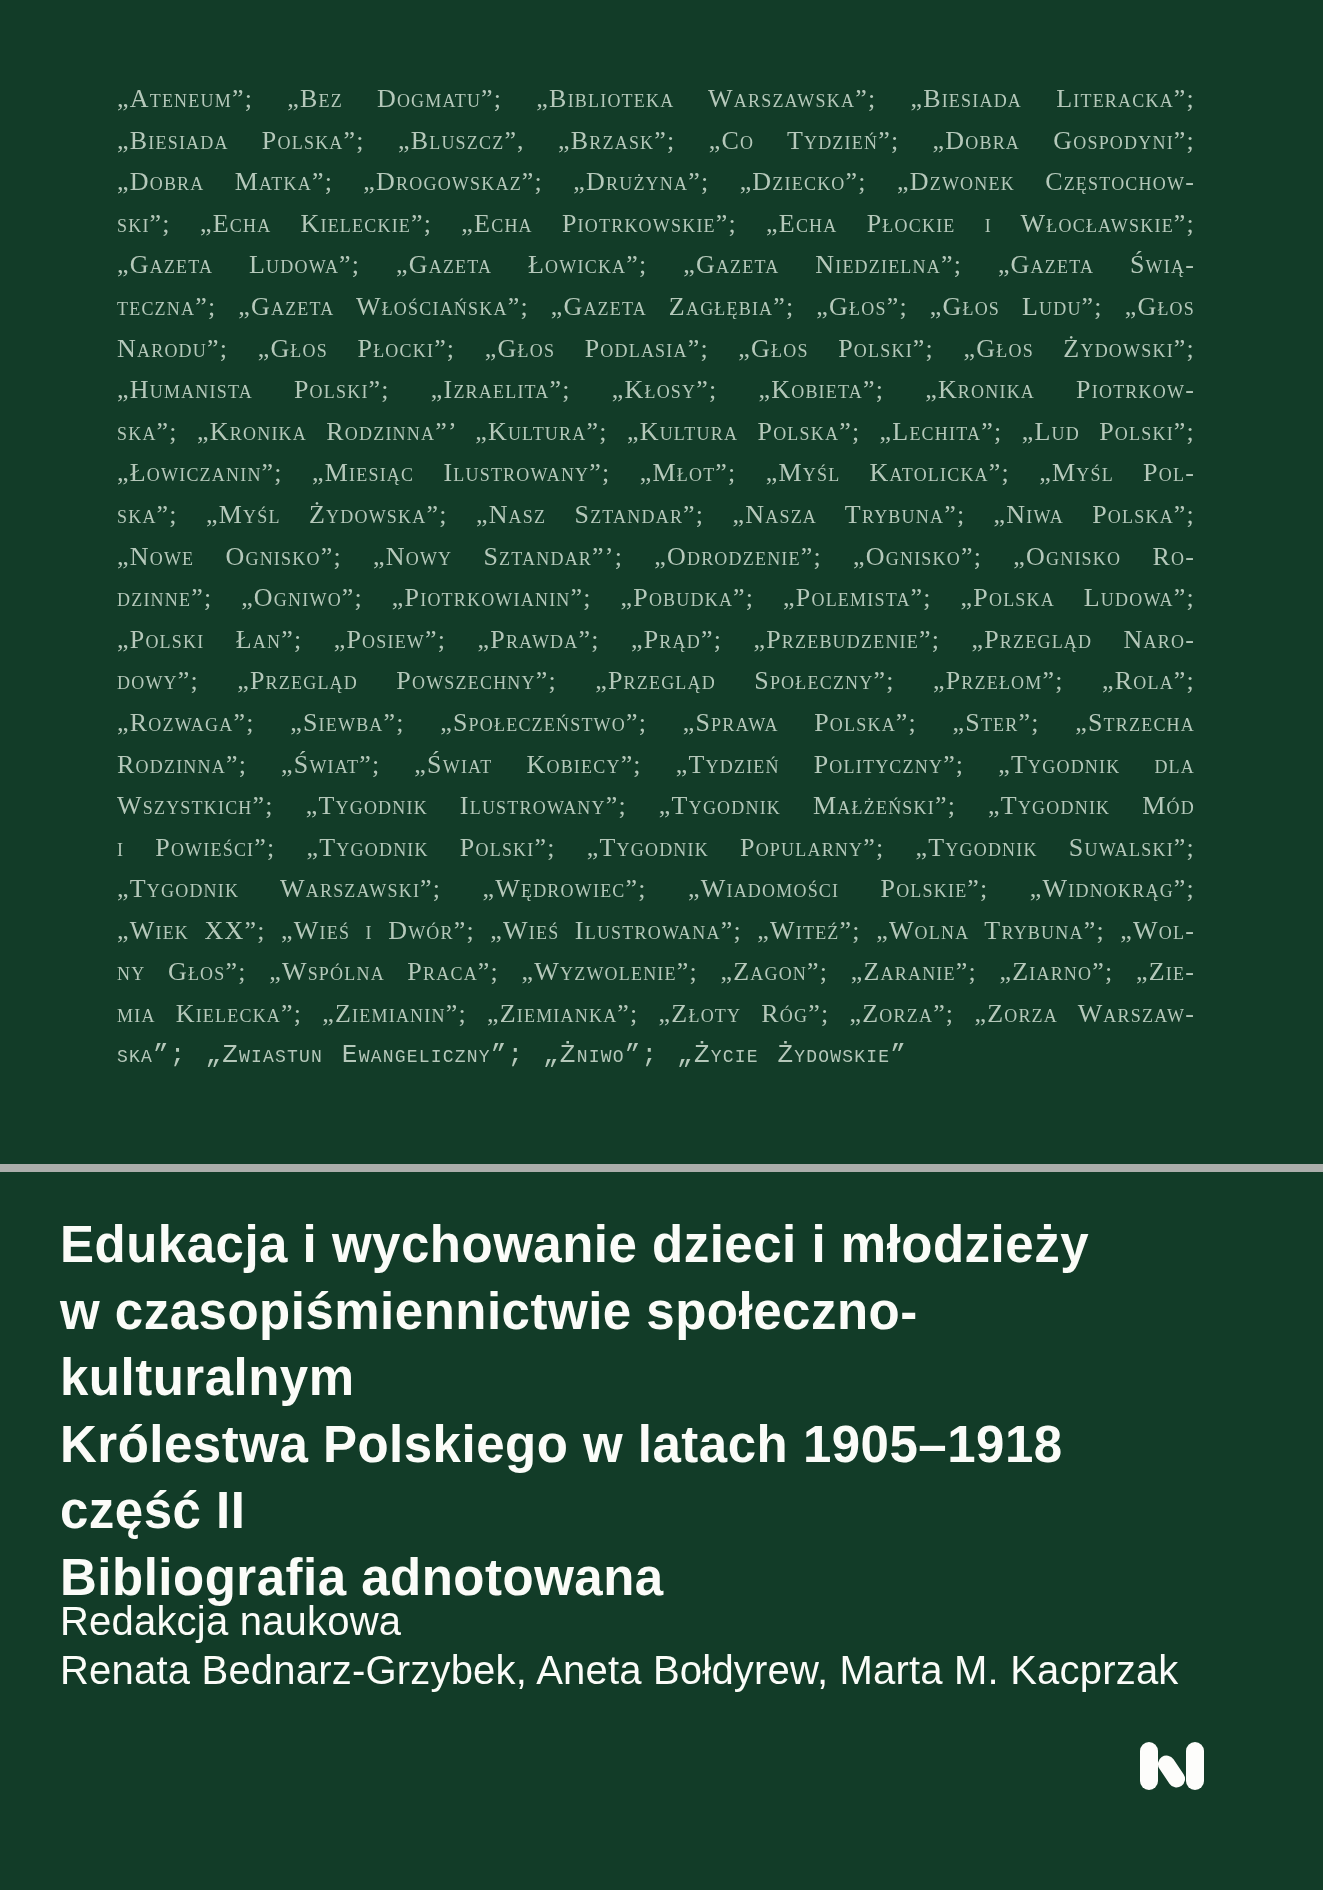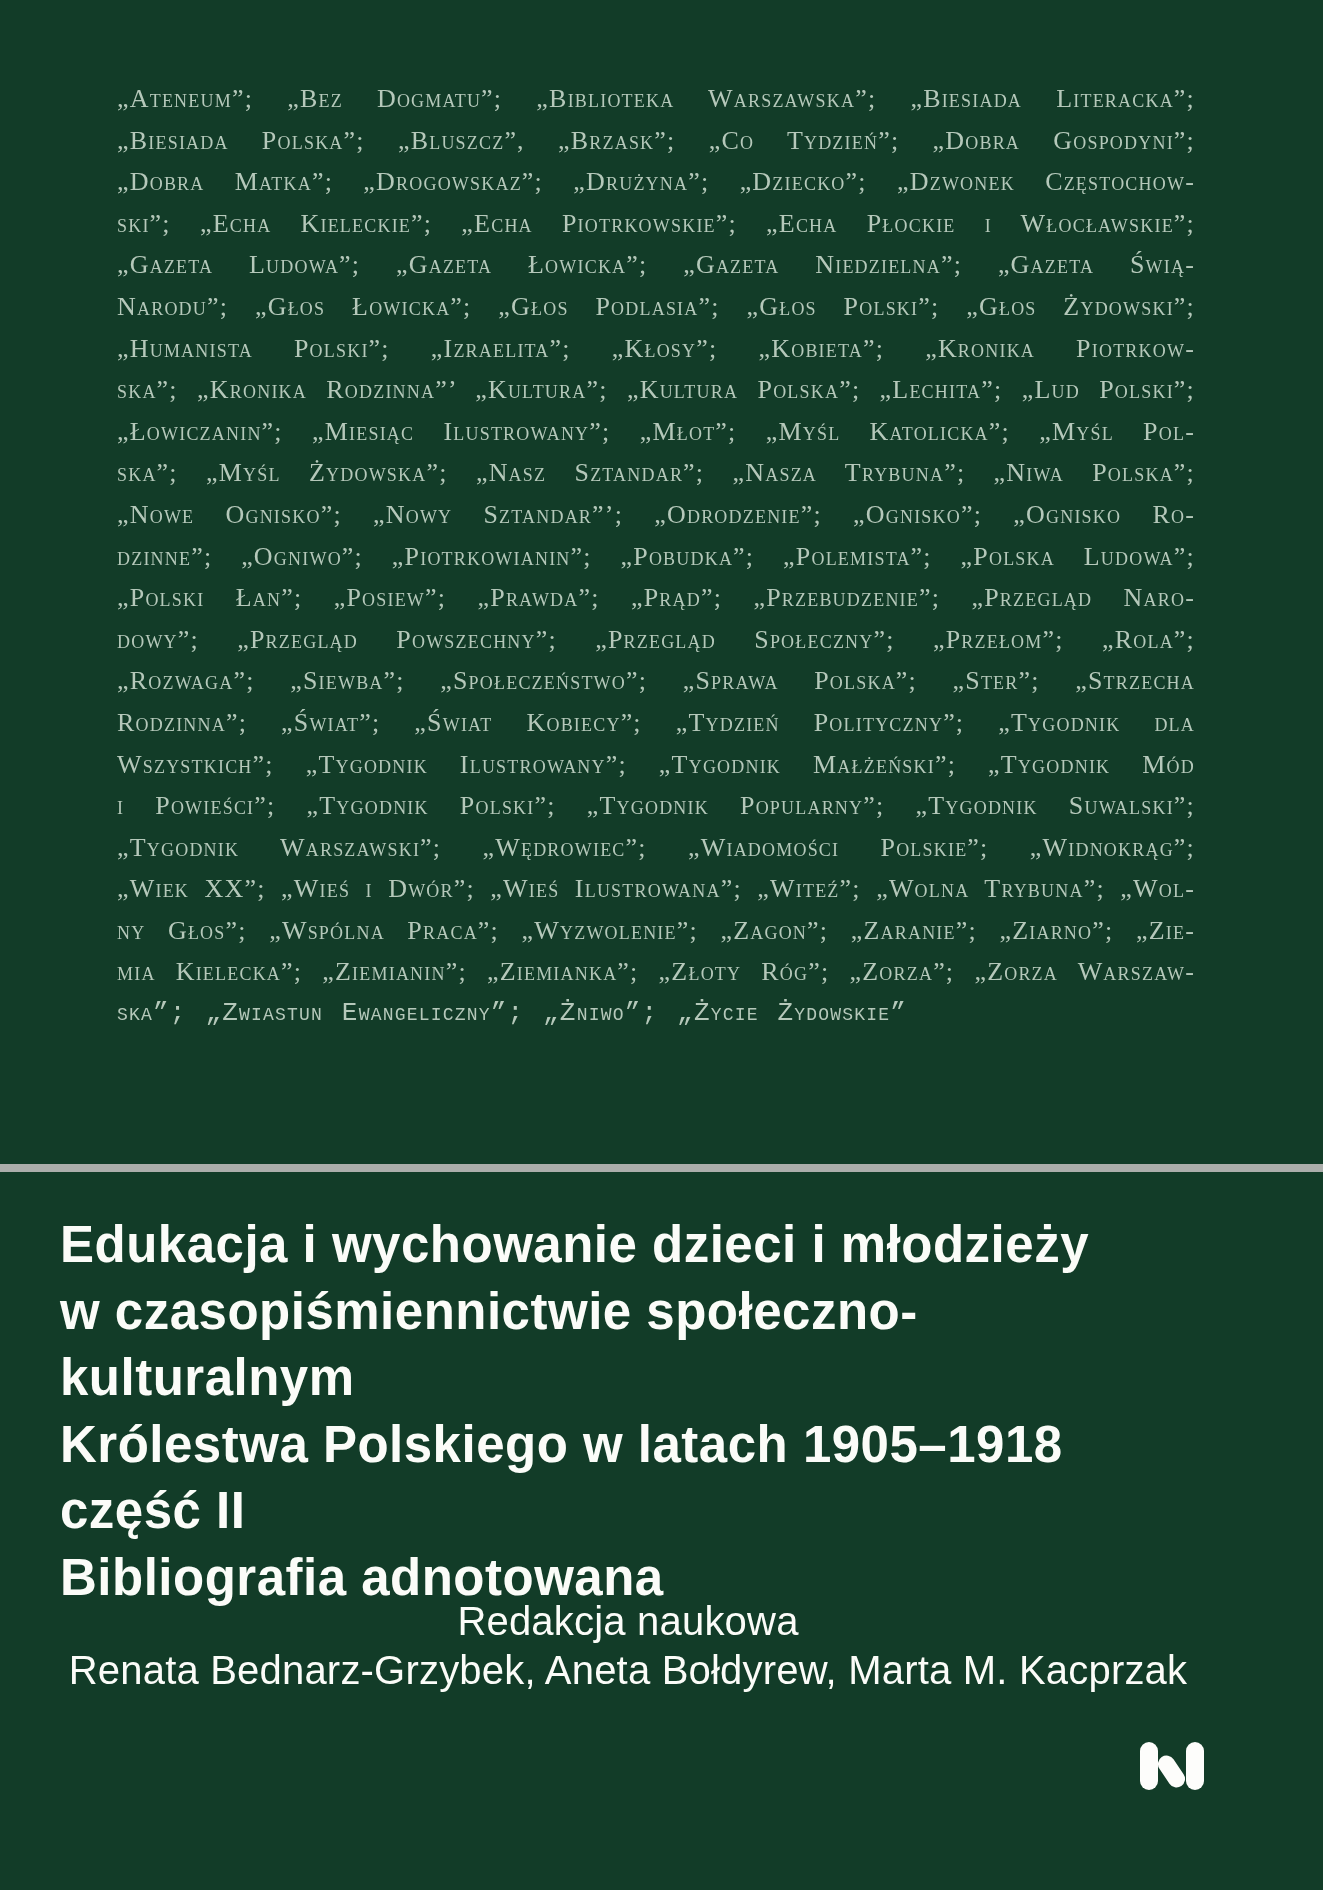--- a/index.html
+++ b/index.html
@@ -53,21 +53,21 @@
     font-family:"Liberation Sans", sans-serif;
     font-weight:bold;
     font-size:51px;
     line-height:66.5px;
     letter-spacing:0.5px;
   }
   
   .editors{
     position:absolute;
     right:127px; left:60px; top:1597px;
-    text-align:center;
+    text-align:left;
     color:var(--title);
     font-family:"Liberation Sans", sans-serif;
     font-weight:normal;
     font-size:40px;
     line-height:49px;
     letter-spacing:0.2px;
   }
   
   .logo{
     position:absolute;
@@ -90,21 +90,22 @@
 <body>
 
 <div class="cover">
 
   <div class="masthead">
       <div class="line">„Ateneum”; „Bez Dogmatu”; „Biblioteka Warszawska”; „Biesiada Literacka”;</div>
       <div class="line">„Biesiada Polska”; „Bluszcz”, „Brzask”; „Co Tydzień”; „Dobra Gospodyni”;</div>
       <div class="line">„Dobra Matka”; „Drogowskaz”; „Drużyna”; „Dziecko”; „Dzwonek Częstochow-</div>
       <div class="line">ski”; „Echa Kieleckie”; „Echa Piotrkowskie”; „Echa Płockie i Włocławskie”;</div>
       <div class="line">„Gazeta Ludowa”; „Gazeta Łowicka”; „Gazeta Niedzielna”; „Gazeta Świą-</div>
-      <div class="line">Narodu”; „Głos Łowicka”; „Głos Podlasia”; „Głos Polski”; „Głos Żydowski”;</div>
+      <div class="line">teczna”; „Gazeta Włościańska”; „Gazeta Zagłębia”; „Głos”; „Głos Ludu”; „Głos</div>
+      <div class="line">Narodu”; „Głos Płocki”; „Głos Podlasia”; „Głos Polski”; „Głos Żydowski”;</div>
       <div class="line">„Humanista Polski”; „Izraelita”; „Kłosy”; „Kobieta”; „Kronika Piotrkow-</div>
       <div class="line">ska”; „Kronika Rodzinna”’ „Kultura”; „Kultura Polska”; „Lechita”; „Lud Polski”;</div>
       <div class="line">„Łowiczanin”; „Miesiąc Ilustrowany”; „Młot”; „Myśl Katolicka”; „Myśl Pol-</div>
       <div class="line">ska”; „Myśl Żydowska”; „Nasz Sztandar”; „Nasza Trybuna”; „Niwa Polska”;</div>
       <div class="line">„Nowe Ognisko”; „Nowy Sztandar”’; „Odrodzenie”; „Ognisko”; „Ognisko Ro-</div>
       <div class="line">dzinne”; „Ogniwo”; „Piotrkowianin”; „Pobudka”; „Polemista”; „Polska Ludowa”;</div>
       <div class="line">„Polski Łan”; „Posiew”; „Prawda”; „Prąd”; „Przebudzenie”; „Przegląd Naro-</div>
       <div class="line">dowy”; „Przegląd Powszechny”; „Przegląd Społeczny”; „Przełom”; „Rola”;</div>
       <div class="line">„Rozwaga”; „Siewba”; „Społeczeństwo”; „Sprawa Polska”; „Ster”; „Strzecha</div>
       <div class="line">Rodzinna”; „Świat”; „Świat Kobiecy”; „Tydzień Polityczny”; „Tygodnik dla</div>

